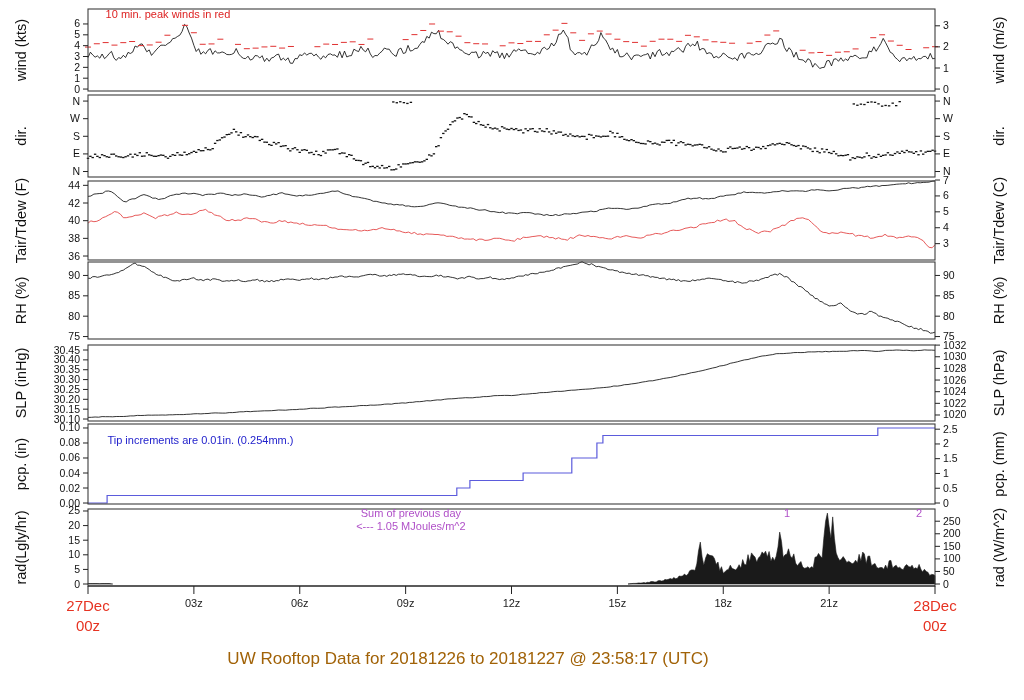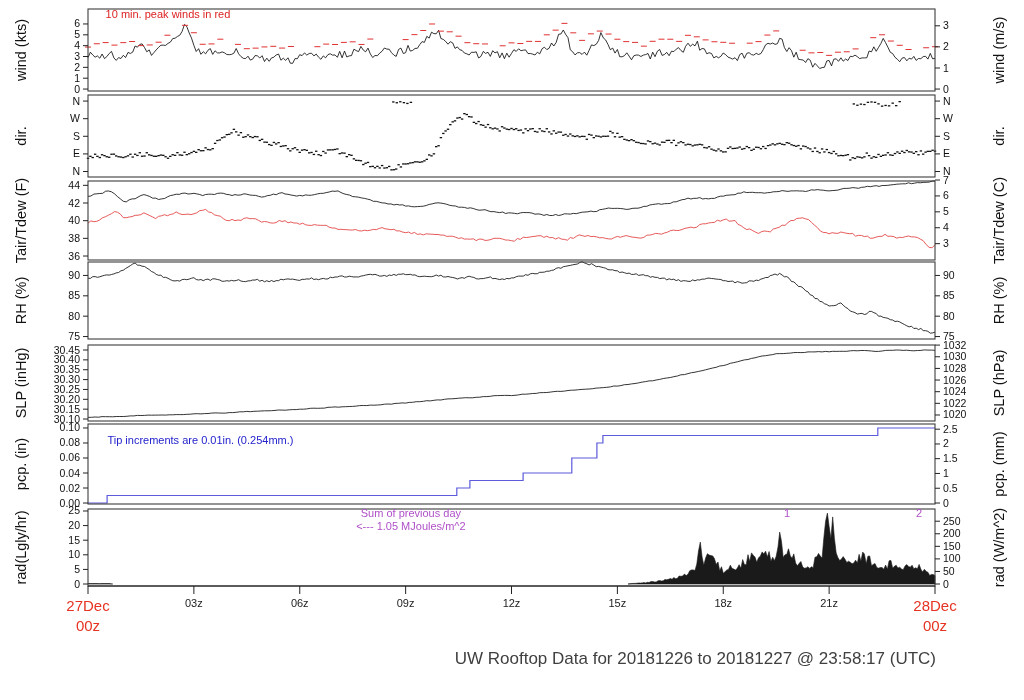--- a/index.html
+++ b/index.html
@@ -4,22 +4,22 @@
 <style>
   html,body{margin:0;padding:0;background:#ffffff;}
   .page{position:relative;width:1024px;height:700px;background:#fff;overflow:hidden;
         font-family:"Liberation Sans",sans-serif;}
   svg{position:absolute;top:0;left:0;}
   .tick{font:10.5px "Liberation Sans",sans-serif;fill:#111;}
   .xtick{font:11px "Liberation Sans",sans-serif;fill:#222;}
   .axlabel{font:14.5px "Liberation Sans",sans-serif;fill:#111;}
   .datelab{font:15px "Liberation Sans",sans-serif;}
   .anno{font:11px "Liberation Sans",sans-serif;}
-  .chart-title{position:absolute;top:649px;left:0;width:936px;text-align:right;
-        font:17px "Liberation Sans",sans-serif;color:#404040;}
+  .chart-title{position:absolute;top:649px;left:0;width:936px;text-align:center;
+        font:17px "Liberation Sans",sans-serif;color:#a16207;}
 </style>
 </head>
 <body>
 
 <div class="page">
   <svg id="plot" width="1024" height="645" viewBox="0 0 1024 645">
       <g>
         <polyline points="88.0,57.6 90.4,52.2 92.7,54.9 95.1,57.2 97.4,55.9 99.8,58.2 102.1,54.0 104.5,58.6 106.8,56.6 109.2,53.5 111.5,51.4 113.9,57.9 116.2,60.4 118.6,57.6 120.9,58.5 123.3,55.3 125.6,57.5 128.0,52.4 130.3,53.5 132.7,52.1 135.1,46.0 137.4,47.2 139.8,44.4 142.1,43.9 144.5,47.5 146.8,51.8 149.2,49.9 151.5,55.4 153.9,52.6 156.2,49.9 158.6,47.3 160.9,45.2 163.3,45.2 165.6,45.4 168.0,43.4 170.3,42.2 172.7,38.6 175.1,38.2 177.4,36.5 179.8,35.2 182.1,31.4 184.5,24.4 186.8,26.6 189.2,33.0 191.5,38.1 193.9,45.4 196.2,51.5 198.6,48.7 200.9,54.3 203.3,51.7 205.6,53.8 208.0,50.2 210.3,48.6 212.7,54.4 215.1,50.8 217.4,52.9 219.8,52.9 222.1,51.9 224.5,52.8 226.8,54.5 229.2,54.7 231.5,54.4 233.9,53.2 236.2,48.5 238.6,53.8 240.9,56.5 243.3,58.3 245.6,58.6 248.0,56.2 250.3,60.1 252.7,59.1 255.0,55.6 257.4,55.8 259.8,58.0 262.1,55.7 264.5,61.5 266.8,58.2 269.2,61.3 271.5,57.9 273.9,57.2 276.2,54.9 278.6,54.1 280.9,60.2 283.3,58.2 285.6,60.4 288.0,57.8 290.3,63.2 292.7,63.3 295.0,58.6 297.4,58.7 299.7,54.7 302.1,55.6 304.5,52.9 306.8,55.1 309.2,53.5 311.5,53.2 313.9,55.9 316.2,54.1 318.6,57.2 320.9,59.3 323.3,55.9 325.6,57.8 328.0,54.5 330.3,53.8 332.7,55.2 335.0,54.9 337.4,57.3 339.7,51.4 342.1,57.8 344.5,51.1 346.8,57.0 349.2,55.9 351.5,55.6 353.9,49.2 356.2,50.6 358.6,51.6 360.9,46.4 363.3,50.1 365.6,51.8 368.0,48.1 370.3,53.9 372.7,57.5 375.0,55.5 377.4,55.7 379.7,53.1 382.1,51.2 384.4,48.0 386.8,49.1 389.2,49.2 391.5,52.7 393.9,55.1 396.2,56.4 398.6,49.4 400.9,48.1 403.3,53.5 405.6,52.7 408.0,45.4 410.3,51.1 412.7,50.4 415.0,48.4 417.4,48.3 419.7,44.7 422.1,41.6 424.4,42.4 426.8,36.4 429.2,38.1 431.5,32.2 433.9,33.6 436.2,33.8 438.6,30.3 440.9,38.5 443.3,39.4 445.6,41.4 448.0,44.2 450.3,41.7 452.7,42.9 455.0,48.4 457.4,46.9 459.7,49.7 462.1,50.4 464.4,53.0 466.8,53.8 469.1,55.0 471.5,52.2 473.9,52.4 476.2,51.8 478.6,58.0 480.9,56.4 483.3,51.4 485.6,53.4 488.0,52.3 490.3,56.4 492.7,50.7 495.0,52.9 497.4,51.7 499.7,57.8 502.1,52.9 504.4,58.7 506.8,53.2 509.1,57.2 511.5,53.4 513.9,49.7 516.2,51.4 518.6,48.8 520.9,50.7 523.3,50.2 525.6,49.9 528.0,53.6 530.3,53.5 532.7,54.1 535.0,55.0 537.4,52.2 539.7,53.9 542.1,48.7 544.4,47.2 546.8,49.6 549.1,48.3 551.5,43.0 553.8,46.0 556.2,42.4 558.6,34.3 560.9,34.0 563.3,30.0 565.6,34.3 568.0,37.7 570.3,49.8 572.7,51.8 575.0,54.9 577.4,52.8 579.7,52.6 582.1,54.4 584.4,52.1 586.8,55.2 589.1,50.3 591.5,44.9 593.8,45.6 596.2,44.3 598.6,40.5 600.9,32.6 603.3,37.9 605.6,39.9 608.0,44.5 610.3,49.7 612.7,48.1 615.0,53.1 617.4,49.5 619.7,56.7 622.1,56.8 624.4,55.7 626.8,52.8 629.1,56.1 631.5,59.8 633.8,55.8 636.2,55.0 638.5,55.1 640.9,56.5 643.3,55.1 645.6,54.6 648.0,53.5 650.3,59.0 652.7,52.2 655.0,56.7 657.4,51.2 659.7,49.5 662.1,55.4 664.4,54.5 666.8,52.4 669.1,55.7 671.5,51.2 673.8,51.6 676.2,49.2 678.5,47.6 680.9,50.5 683.3,52.3 685.6,46.3 688.0,43.2 690.3,46.3 692.7,44.2 695.0,45.9 697.4,41.2 699.7,50.2 702.1,48.5 704.4,48.9 706.8,53.8 709.1,52.7 711.5,53.5 713.8,57.9 716.2,56.4 718.5,57.8 720.9,56.3 723.2,53.0 725.6,54.6 728.0,57.1 730.3,58.0 732.7,59.1 735.0,57.7 737.4,60.6 739.7,54.6 742.1,53.2 744.4,58.3 746.8,53.3 749.1,52.7 751.5,54.6 753.8,55.1 756.2,53.3 758.5,54.5 760.9,53.5 763.2,49.7 765.6,44.8 768.0,43.3 770.3,44.0 772.7,43.0 775.0,44.4 777.4,43.7 779.7,38.3 782.1,39.2 784.4,47.5 786.8,51.5 789.1,47.7 791.5,50.7 793.8,57.2 796.2,52.2 798.5,59.3 800.9,59.7 803.2,60.0 805.6,62.5 807.9,58.7 810.3,60.3 812.7,67.2 815.0,63.4 817.4,65.9 819.7,68.5 822.1,67.6 824.4,67.3 826.8,60.9 829.1,60.5 831.5,65.9 833.8,59.2 836.2,58.8 838.5,61.3 840.9,57.8 843.2,61.2 845.6,59.0 847.9,60.5 850.3,56.3 852.7,56.6 855.0,55.1 857.4,56.7 859.7,58.6 862.1,57.9 864.4,57.9 866.8,57.8 869.1,51.0 871.5,51.8 873.8,46.8 876.2,51.3 878.5,47.4 880.9,43.5 883.2,38.4 885.6,42.7 887.9,47.2 890.3,52.3 892.6,53.5 895.0,57.3 897.4,59.3 899.7,61.7 902.1,58.1 904.4,57.5 906.8,60.8 909.1,58.2 911.5,59.1 913.8,56.4 916.2,60.4 918.5,58.5 920.9,58.7 923.2,56.6 925.6,56.3 927.9,59.1 930.3,53.4 932.6,58.8 935.0,58.3" fill="none" stroke="#000000" stroke-width="0.8"></polyline>
         <line x1="85" y1="47.06792277595639" x2="91" y2="47.06792277595639" stroke="#e03030" stroke-width="1"></line>
         <line x1="93.82291666666667" y1="43.7500615673373" x2="99.82291666666667" y2="43.7500615673373" stroke="#e03030" stroke-width="1"></line>

